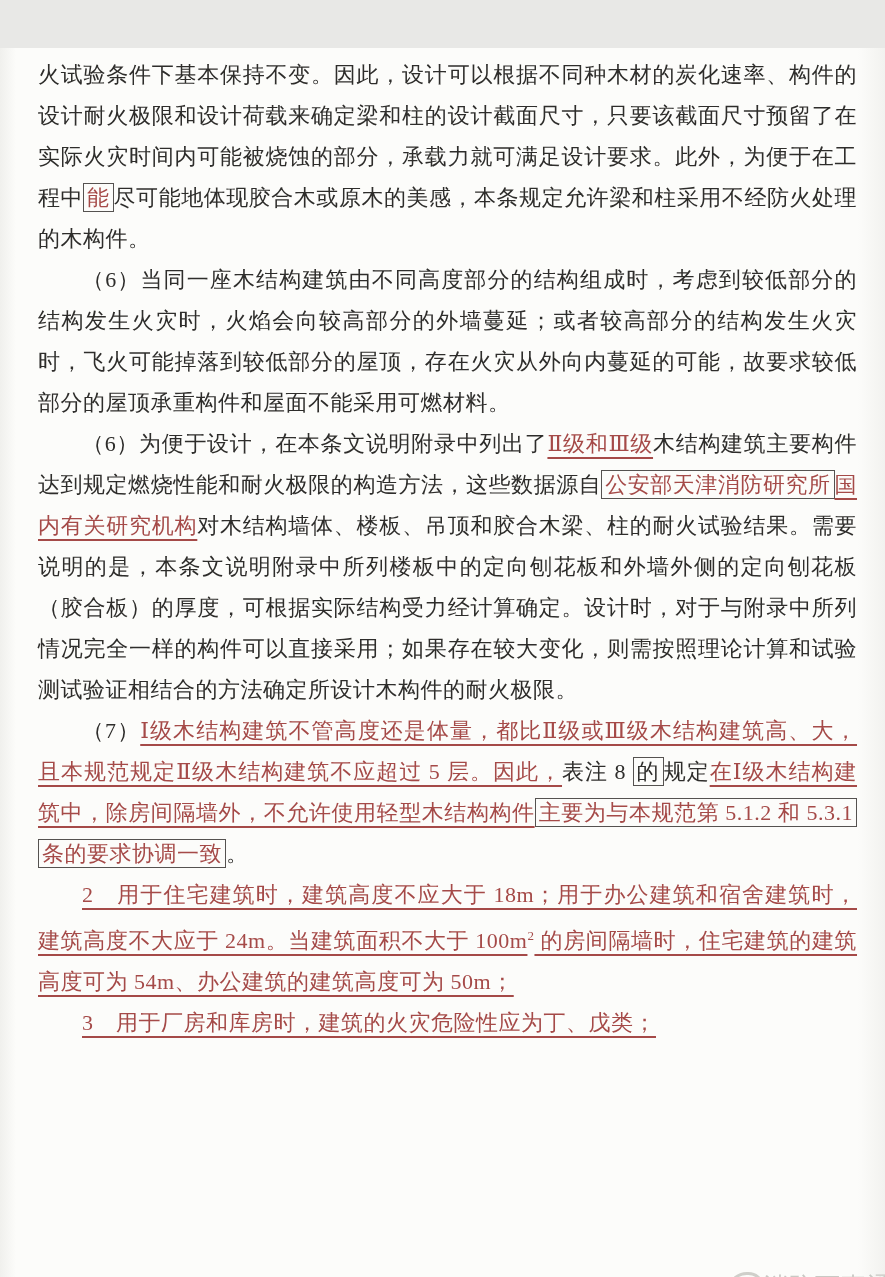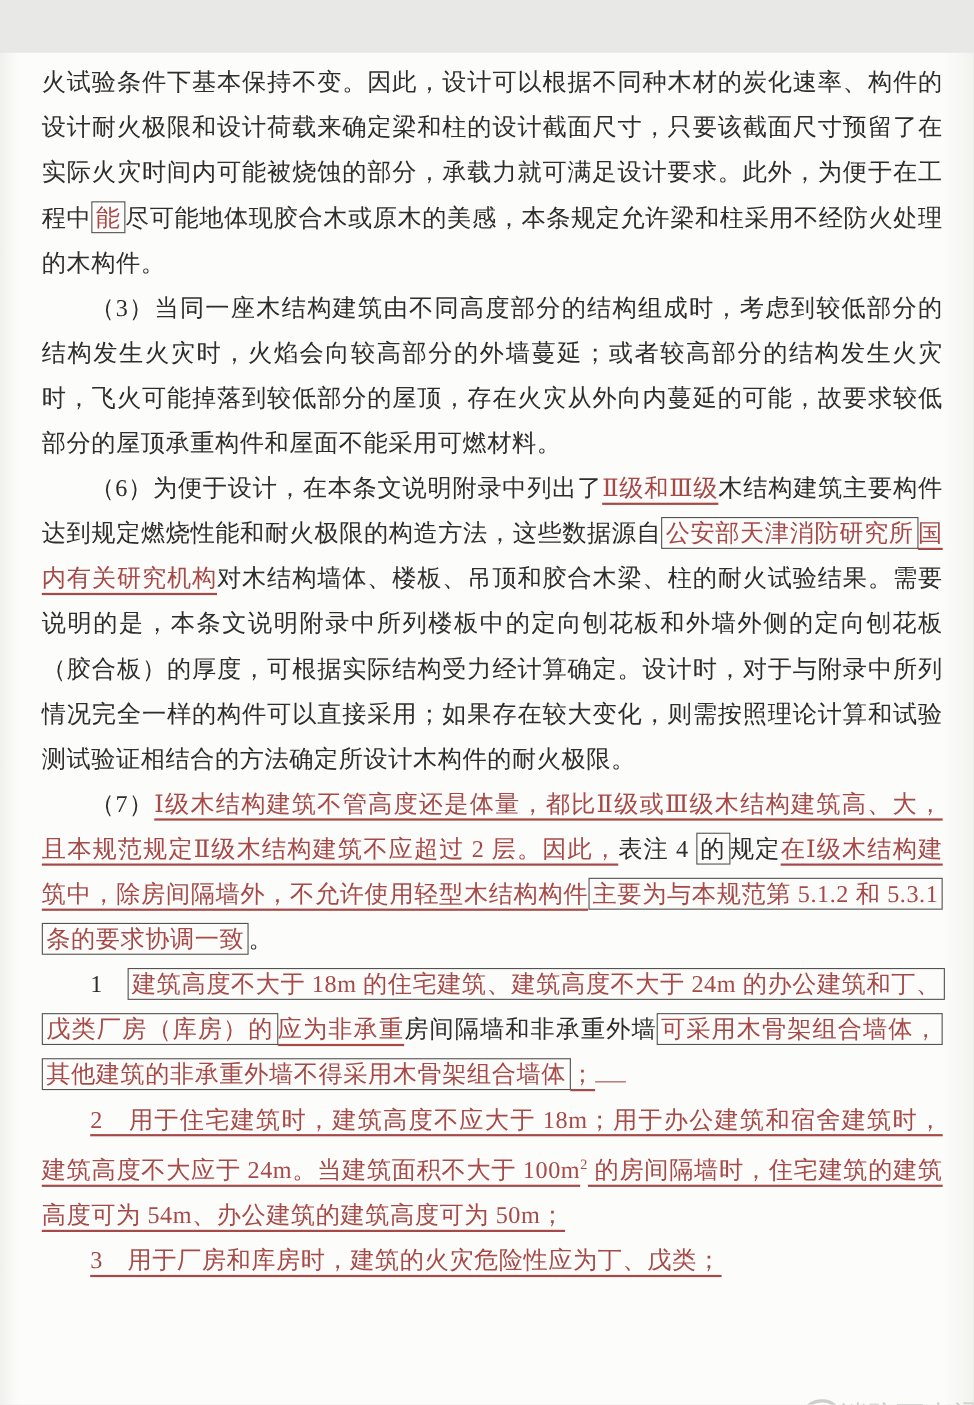--- a/index.html
+++ b/index.html
@@ -80,24 +80,23 @@
     font-size:11px; font-weight:bold; color:#4e4a43; line-height:17px;
     font-family:"DejaVu Sans Mono","Liberation Mono",monospace;
   }
 </style>
 </head>
 <body>
 
 <div class="page">
   <div class="doc">
       <p class="para"><span class="t-k">火试验条件下基本保持不变。因此，设计可以根据不同种木材的炭化速率、构件的设计耐火极限和设计荷载来确定梁和柱的设计截面尺寸，只要该截面尺寸预留了在实际火灾时间内可能被烧蚀的部分，承载力就可满足设计要求。此外，为便于在工程中</span><span class="t-r t-box">能</span><span class="t-k">尽可能地体现胶合木或原木的美感，本条规定允许梁和柱采用不经防火处理的木构件。</span></p>
-      <p class="para indent"><span class="t-k">（3）当同一座木结构建筑由不同高度部分的结构组成时，考虑到较低部分的结构发生火灾时，火焰会向较高部分的外墙蔓延；或者较高部分的结构发生火灾时，飞火可能掉落到较低部分的屋顶，存在火灾从外向内蔓延的可能，故要求较低部分的屋顶承重构件和屋面不能采用可燃材料。</span></p>
+      <p class="para indent"><span class="t-k">（6）当同一座木结构建筑由不同高度部分的结构组成时，考虑到较低部分的结构发生火灾时，火焰会向较高部分的外墙蔓延；或者较高部分的结构发生火灾时，飞火可能掉落到较低部分的屋顶，存在火灾从外向内蔓延的可能，故要求较低部分的屋顶承重构件和屋面不能采用可燃材料。</span></p>
       <p class="para indent"><span class="t-k">（6）为便于设计，在本条文说明附录中列出了</span><span class="t-r t-u">Ⅱ级和Ⅲ级</span><span class="t-k">木结构建筑主要构件达到规定燃烧性能和耐火极限的构造方法，这些数据源自</span><span class="t-r t-box">公安部天津消防研究所</span><span class="t-r t-u">国内有关研究机构</span><span class="t-k">对木结构墙体、楼板、吊顶和胶合木梁、柱的耐火试验结果。需要说明的是，本条文说明附录中所列楼板中的定向刨花板和外墙外侧的定向刨花板（胶合板）的厚度，可根据实际结构受力经计算确定。设计时，对于与附录中所列情况完全一样的构件可以直接采用；如果存在较大变化，则需按照理论计算和试验测试验证相结合的方法确定所设计木构件的耐火极限。</span></p>
-      <p class="para indent"><span class="t-k">（7）</span><span class="t-r t-u">Ⅰ级木结构建筑不管高度还是体量，都比Ⅱ级或Ⅲ级木结构建筑高、大，且本规范规定Ⅱ级木结构建筑不应超过 2 层。因此，</span><span class="t-k">表注 4 </span><span class="t-k t-box">的</span><span class="t-k">规定</span><span class="t-r t-u">在Ⅰ级木结构建筑中，除房间隔墙外，不允许使用轻型木结构构件</span><span class="t-r t-box">主要为与本规范第 5.1.2 和 5.3.1 条的要求协调一致</span><span class="t-k">。</span></p>
-      <p class="para indent kind-item"><span class="t-k">1　</span><span class="t-r t-box">建筑高度不大于 18m 的住宅建筑、建筑高度不大于 24m 的办公建筑和丁、戊类厂房（库房）的</span><span class="t-r t-u">应为非承重</span><span class="t-k">房间隔墙和非承重外墙</span><span class="t-r t-box">可采用木骨架组合墙体，其他建筑的非承重外墙不得采用木骨架组合墙体</span><span class="t-r t-u">；</span><span class="t-rule"></span></p>
+      <p class="para indent"><span class="t-k">（7）</span><span class="t-r t-u">Ⅰ级木结构建筑不管高度还是体量，都比Ⅱ级或Ⅲ级木结构建筑高、大，且本规范规定Ⅱ级木结构建筑不应超过 5 层。因此，</span><span class="t-k">表注 8 </span><span class="t-k t-box">的</span><span class="t-k">规定</span><span class="t-r t-u">在Ⅰ级木结构建筑中，除房间隔墙外，不允许使用轻型木结构构件</span><span class="t-r t-box">主要为与本规范第 5.1.2 和 5.3.1 条的要求协调一致</span><span class="t-k">。</span></p>
       <p class="para indent kind-item"><span class="t-r t-u">2　用于住宅建筑时，建筑高度不应大于 18m；用于办公建筑和宿舍建筑时，建筑高度不大应于 24m。当建筑面积不大于 100m</span><span class="t-r t-sup">2</span><span class="t-r t-u"> 的房间隔墙时，住宅建筑的建筑高度可为 54m、办公建筑的建筑高度可为 50m；</span></p>
       <p class="para indent kind-item"><span class="t-r t-u">3　用于厂房和库房时，建筑的火灾危险性应为丁、戊类；</span></p>
     </div>
 
   <div class="watermark">
     <div class="wm-bubbles">
       <span class="b1"></span>
       <span class="b2"></span>
     </div>
     <div class="wm-brand">消防百事通</div>

